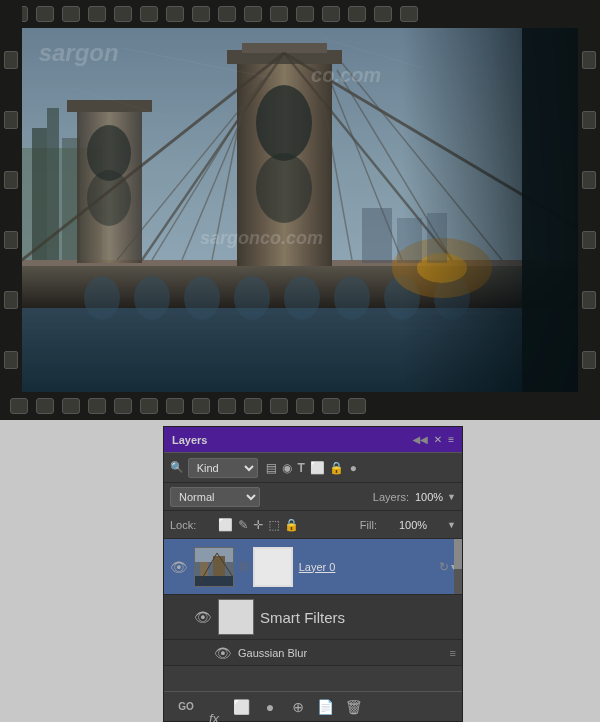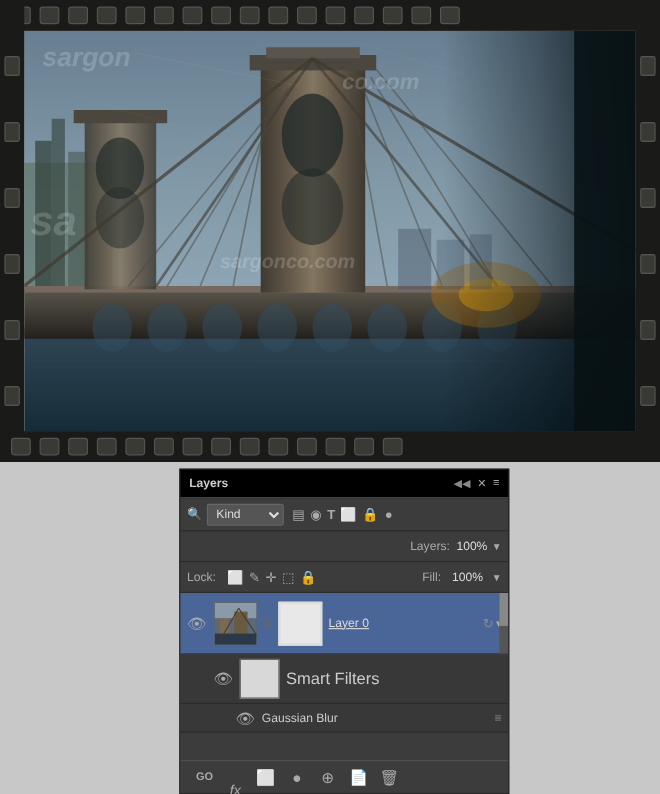--- a/index.html
+++ b/index.html
@@ -121,21 +121,21 @@
       left: 163px;
       width: 300px;
       height: 296px;
       background: #3c3c3c;
       border: 1px solid #222;
       display: flex;
       flex-direction: column;
     }
 
     .panel-header {
-      background: #000000;
+      background: #4c1d95;
       border-bottom: 1px solid #555;
       padding: 4px 8px;
       display: flex;
       align-items: center;
       justify-content: space-between;
       height: 26px;
     }
 
     .panel-title {
       color: #ccc;
@@ -232,21 +232,21 @@
       color: #aaa;
       font-size: 9px;
     }
 
     
     .lock-row {
       display: flex;
       align-items: center;
       padding: 3px 6px;
       border-bottom: 1px solid #2a2a2a;
-      gap: 8px;
+      gap: 20px;
       height: 28px;
     }
 
     .lock-label {
       color: #aaa;
       font-size: 11px;
     }
 
     .lock-icons {
       display: flex;
@@ -612,21 +612,20 @@
             <feComposite in="blend" in2="SourceGraphic" operator="in"></feComposite>
           </filter>
 
           <line x1="100" y1="20" x2="250" y2="50" stroke="rgba(255,255,255,0.1)" stroke-width="0.5"></line>
           <line x1="300" y1="10" x2="400" y2="40" stroke="rgba(255,255,255,0.08)" stroke-width="0.5"></line>
           <line x1="50" y1="60" x2="150" y2="90" stroke="rgba(255,255,255,0.06)" stroke-width="0.5"></line>
         </svg>
 
         <div class="watermark" style="top:3%;left:3%;font-size:24px;">sargon</div>
         <div class="watermark" style="top:10%;left:52%;font-size:20px;">co.com</div>
-        <div class="watermark" style="top:42%;left:1%;font-size:38px;">sa</div>
         <div class="watermark" style="top:55%;left:32%;font-size:18px;font-style:italic;">sargonco.com</div>
       </div>
     </div>
 
     <div class="film-strip-bottom">
       <div class="sprocket"></div>
       <div class="sprocket"></div>
       <div class="sprocket"></div>
       <div class="sprocket"></div>
       <div class="sprocket"></div>
@@ -663,20 +662,23 @@
       <span class="filter-icon-btn">▤</span>
       <span class="filter-icon-btn">◉</span>
       <span class="filter-icon-btn" style="font-weight:bold;">T</span>
       <span class="filter-icon-btn">⬜</span>
       <span class="filter-icon-btn">🔒</span>
       <span class="filter-icon-btn">●</span>
     </div>
   </div>
 
   <div class="blend-row">
+    <select class="blend-select">
+      <option>Normal</option>
+    </select>
     <span class="opacity-label">Layers:</span>
     <span class="opacity-value">100%</span>
     <span class="opacity-dropdown">▼</span>
   </div>
 
   <div class="lock-row">
     <span class="lock-label">Lock:</span>
     <div class="lock-icons">
       <span class="lock-icon-btn">⬜</span>
       <span class="lock-icon-btn">✎</span>

